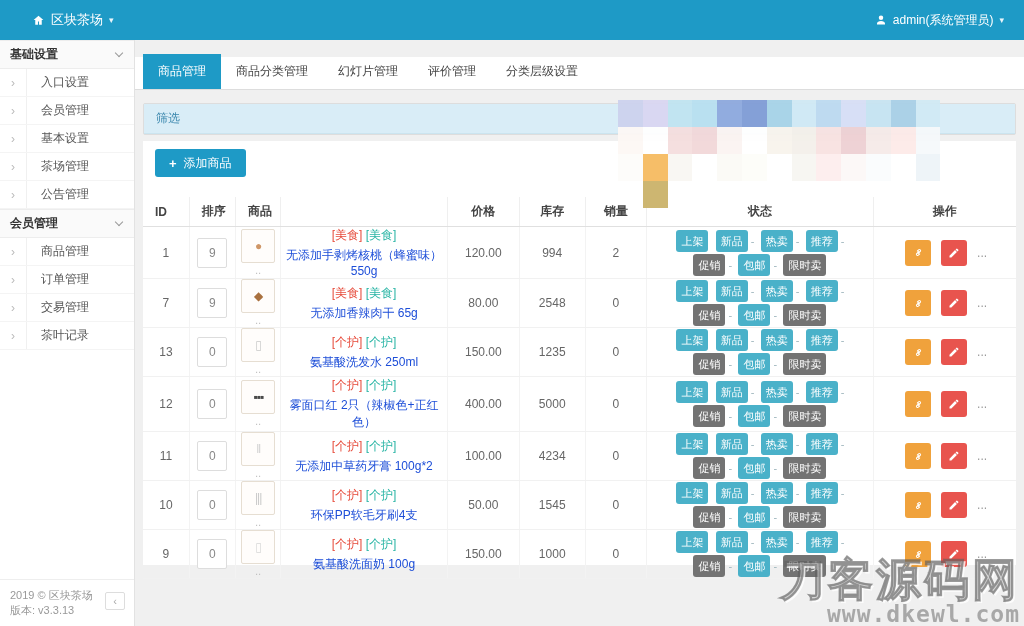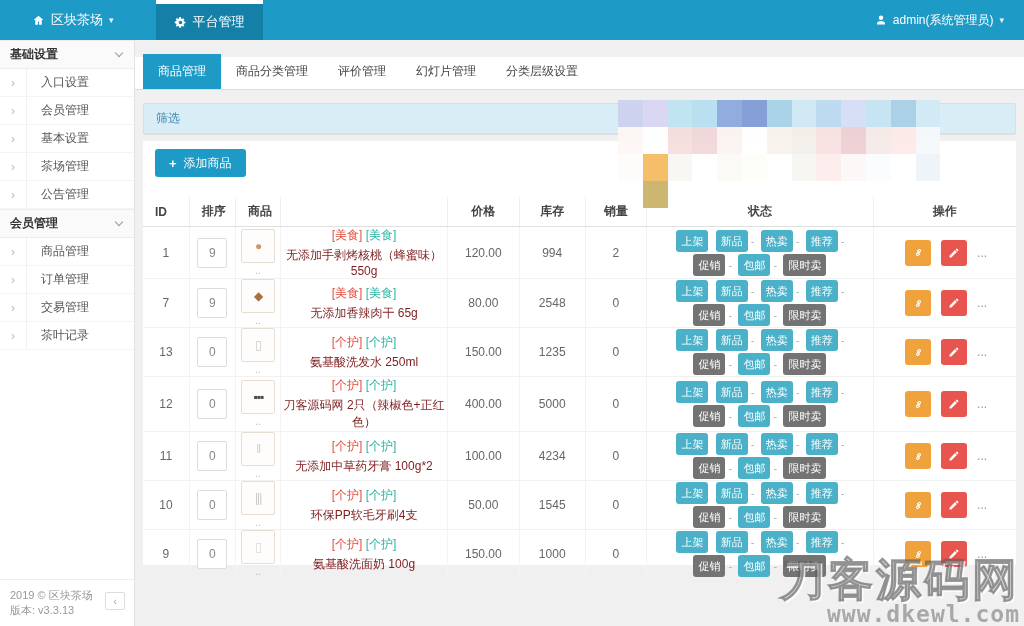--- a/index.html
+++ b/index.html
@@ -81,21 +81,21 @@
   .c-price { width:70px; } .c-stock { width:64px; } .c-sales { width:60px; }
   .c-status { width:220px; } .c-ops { width:139px; }
   .sort-input { width:30px; height:30px; border:1px solid #ddd; border-radius:2px; text-align:center;
              font-size:12px; color:#888; outline:none; }
   .thumb { width:34px; height:34px; border:1px solid #e6ded2; border-radius:2px; margin:0 auto;
              display:flex; align-items:center; justify-content:center; background:#fffdfb; cursor:pointer; }
   .thumb-glyph { font-size:12px; letter-spacing:-1px; }
   .thumb-more { font-size:10px; color:#bbb; }
   .cats { font-size:12px; margin-bottom:3px; }
   .cat.red { color:#e74c3c; } .cat.teal { color:#2ab5a5; }
-  .pname { color:#7f1d1d; font-size:12px; }
+  .pname { color:#1d4ed8; font-size:12px; }
   .badge-line { line-height:18px; white-space:nowrap; }
   .badge { display:inline-block; padding:2px 5px; border-radius:3px; color:#fff; font-size:11px;
              margin:1px 2px; cursor:pointer; }
   .badge.teal { background:#4ab1c9; } .badge.gray { background:#737373; }
   .sep { color:#9fb6bd; font-size:11px; margin:0 1px; }
   .op-btn { display:inline-flex; width:26px; height:26px; border-radius:3px; align-items:center;
              justify-content:center; margin:0 3px; cursor:pointer; vertical-align:middle; }
   .op-btn.orange { background:#f0a23c; } .op-btn.red { background:#e8544e; }
   .ops-more { color:#999; font-size:12px; margin-left:4px; vertical-align:middle; }
 
@@ -120,29 +120,20 @@
   <div class="navbar">
     <div class="nav-item nav-brand">
       <span>
         <svg width="13" height="13" viewBox="0 0 24 24" fill="#fff">
             <path d="M12 3l9 8h-3v9h-5v-6h-2v6H6v-9H3z"></path>
           </svg>
       </span>
       <span>区块茶场</span>
       <span class="caret">▾</span>
     </div>
-    <div class="nav-item nav-active">
-      <span>
-        <svg width="13" height="13" viewBox="0 0 24 24" fill="#fff">
-            <path d="M12 8a4 4 0 100 8 4 4 0 000-8zm9 5.5v-3l-2.6-.5a7 7 0 00-.7-1.7l1.5-2.2-2.1-2.1-2.2 1.5a7 7 0 00-1.7-.7L12.7 2h-3l-.5 2.6a7 7 0 00-1.7.7L5.3 3.8 3.2 5.9l1.5 2.2a7 7 0 00-.7 1.7L1.4 10.3v3l2.6.5c.2.6.4 1.2.7 1.7l-1.5 2.2 2.1 2.1 2.2-1.5c.5.3 1.1.5 1.7.7l.5 2.6h3l.5-2.6c.6-.2 1.2-.4 1.7-.7l2.2 1.5 2.1-2.1-1.5-2.2c.3-.5.5-1.1.7-1.7l2.6-.3z"></path>
-            <circle cx="12" cy="12" r="3.2" fill="#1480a8"></circle>
-          </svg>
-      </span>
-      <span>平台管理</span>
-    </div>
     <div class="nav-spacer"></div>
     <div class="nav-item nav-user">
       <span>
         <svg width="12" height="12" viewBox="0 0 24 24" fill="#fff">
             <path d="M12 12a4.5 4.5 0 100-9 4.5 4.5 0 000 9zm0 2c-4.4 0-8 2.2-8 5v2h16v-2c0-2.8-3.6-5-8-5z"></path>
           </svg>
       </span>
       <span>admin(系统管理员)</span>
       <span class="caret">▾</span>
     </div>
@@ -198,22 +189,22 @@
       <div>版本: v3.3.13</div>
     </div>
     <div class="collapse-btn">‹</div>
   </div>
 
   <div class="main">
 
     <div class="tabbar">
       <div class="tab active">商品管理</div>
       <div class="tab">商品分类管理</div>
+      <div class="tab">幻灯片管理</div>
       <div class="tab">评价管理</div>
-      <div class="tab">幻灯片管理</div>
       <div class="tab">分类层级设置</div>
     </div>
 
     <div class="filter-panel">
       <div class="filter-header">筛选</div>
     </div>
 
     <div class="content-panel">
       <button class="add-btn">
         <span class="add-plus">+</span>
@@ -391,21 +382,21 @@
       <div class="thumb">
         <span class="thumb-glyph" style="color: rgb(74, 74, 74);">▪▪▪</span>
       </div>
       <span class="thumb-more">..</span>
     </td>
     <td class="c-name">
       <div class="cats">
         <span class="cat red">[个护]</span>
         <span class="cat teal">[个护]</span>
       </div>
-      <div class="pname">刀客源码网 2只（辣椒色+正红色）</div>
+      <div class="pname">雾面口红 2只（辣椒色+正红色）</div>
     </td>
     <td class="c-price">400.00</td>
     <td class="c-stock">5000</td>
     <td class="c-sales">0</td>
     <td class="c-status">
       <div class="badge-line">
         <span class="badge teal">上架</span>
         <span class="badge teal">新品</span><span class="sep">-</span>
         <span class="badge teal">热卖</span><span class="sep">-</span>
         <span class="badge teal">推荐</span><span class="sep">-</span>

